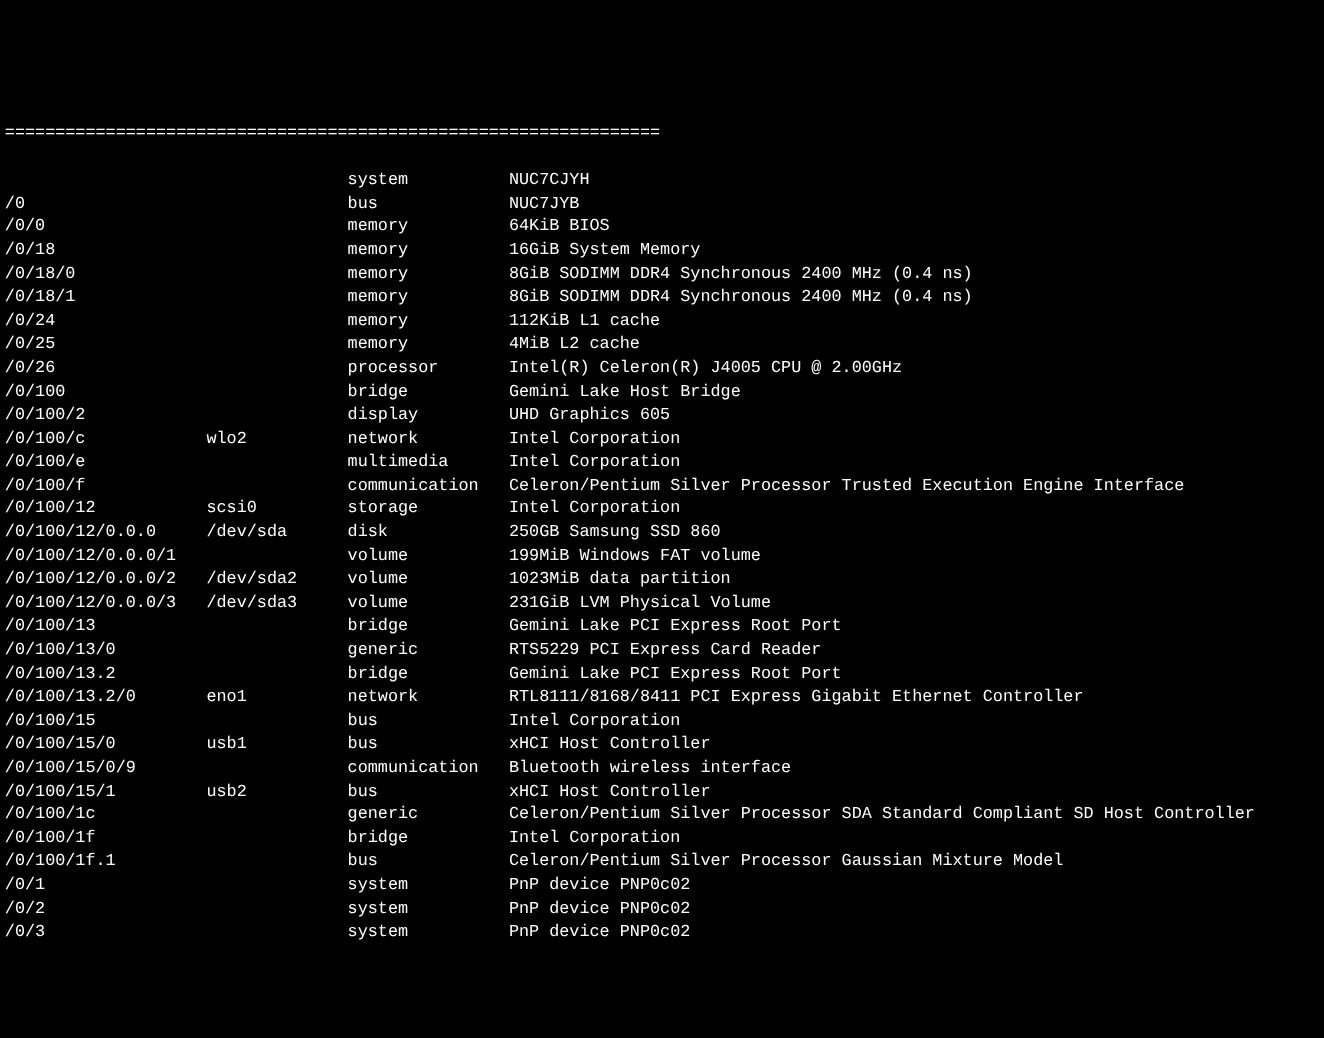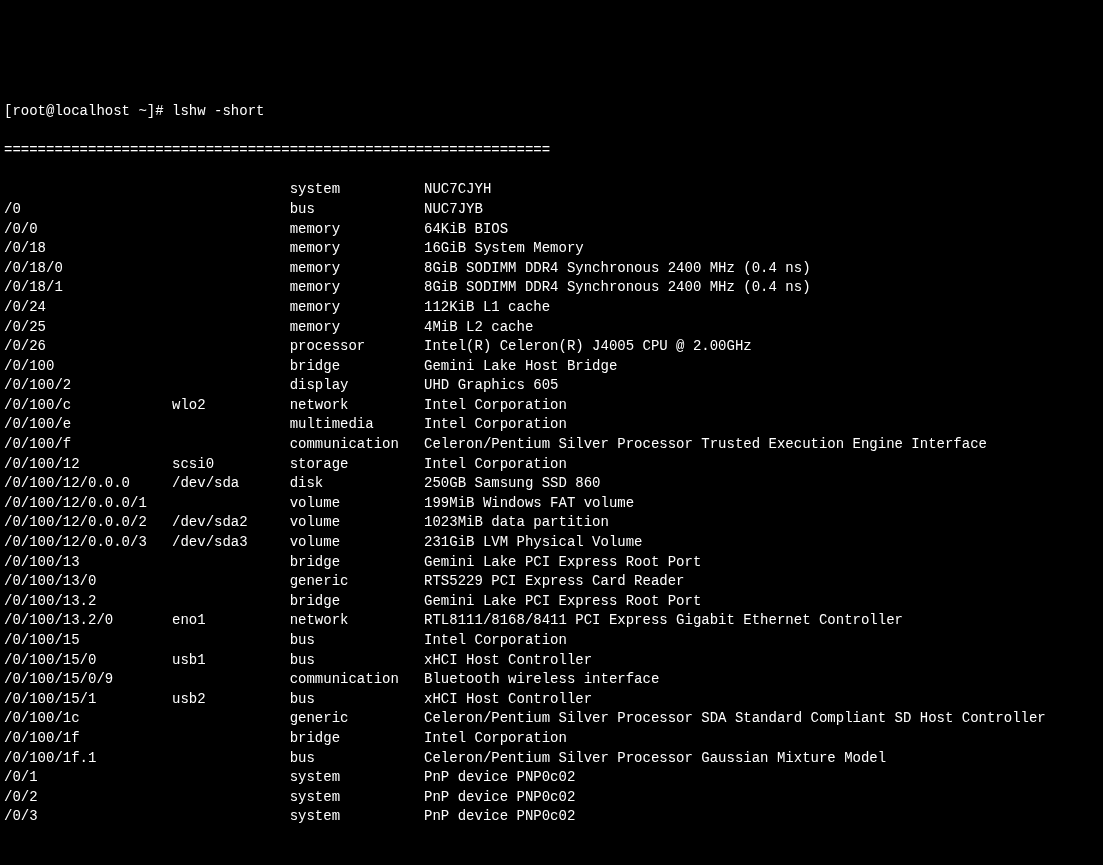--- a/index.html
+++ b/index.html
@@ -26,19 +26,18 @@
       display: block;
       white-space: pre;
     }
   </style>
 </head>
 <body>
 
 
 
 <div class="terminal">
-<span class="line"><span>[root@localhost ~]# </span><span>lshw -short</span></span>
 <span class="line">=================================================================</span>
 <div id="rows-container"><span class="line">                                  system          NUC7CJYH</span><span class="line">/0                                bus             NUC7JYB</span><span class="line">/0/0                              memory          64KiB BIOS</span><span class="line">/0/18                             memory          16GiB System Memory</span><span class="line">/0/18/0                           memory          8GiB SODIMM DDR4 Synchronous 2400 MHz (0.4 ns)</span><span class="line">/0/18/1                           memory          8GiB SODIMM DDR4 Synchronous 2400 MHz (0.4 ns)</span><span class="line">/0/24                             memory          112KiB L1 cache</span><span class="line">/0/25                             memory          4MiB L2 cache</span><span class="line">/0/26                             processor       Intel(R) Celeron(R) J4005 CPU @ 2.00GHz</span><span class="line">/0/100                            bridge          Gemini Lake Host Bridge</span><span class="line">/0/100/2                          display         UHD Graphics 605</span><span class="line">/0/100/c            wlo2          network         Intel Corporation</span><span class="line">/0/100/e                          multimedia      Intel Corporation</span><span class="line">/0/100/f                          communication   Celeron/Pentium Silver Processor Trusted Execution Engine Interface</span><span class="line">/0/100/12           scsi0         storage         Intel Corporation</span><span class="line">/0/100/12/0.0.0     /dev/sda      disk            250GB Samsung SSD 860</span><span class="line">/0/100/12/0.0.0/1                 volume          199MiB Windows FAT volume</span><span class="line">/0/100/12/0.0.0/2   /dev/sda2     volume          1023MiB data partition</span><span class="line">/0/100/12/0.0.0/3   /dev/sda3     volume          231GiB LVM Physical Volume</span><span class="line">/0/100/13                         bridge          Gemini Lake PCI Express Root Port</span><span class="line">/0/100/13/0                       generic         RTS5229 PCI Express Card Reader</span><span class="line">/0/100/13.2                       bridge          Gemini Lake PCI Express Root Port</span><span class="line">/0/100/13.2/0       eno1          network         RTL8111/8168/8411 PCI Express Gigabit Ethernet Controller</span><span class="line">/0/100/15                         bus             Intel Corporation</span><span class="line">/0/100/15/0         usb1          bus             xHCI Host Controller</span><span class="line">/0/100/15/0/9                     communication   Bluetooth wireless interface</span><span class="line">/0/100/15/1         usb2          bus             xHCI Host Controller</span><span class="line">/0/100/1c                         generic         Celeron/Pentium Silver Processor SDA Standard Compliant SD Host Controller</span><span class="line">/0/100/1f                         bridge          Intel Corporation</span><span class="line">/0/100/1f.1                       bus             Celeron/Pentium Silver Processor Gaussian Mixture Model</span><span class="line">/0/1                              system          PnP device PNP0c02</span><span class="line">/0/2                              system          PnP device PNP0c02</span><span class="line">/0/3                              system          PnP device PNP0c02</span></div>
 </div>
 
 
 
 
 </body></html>

